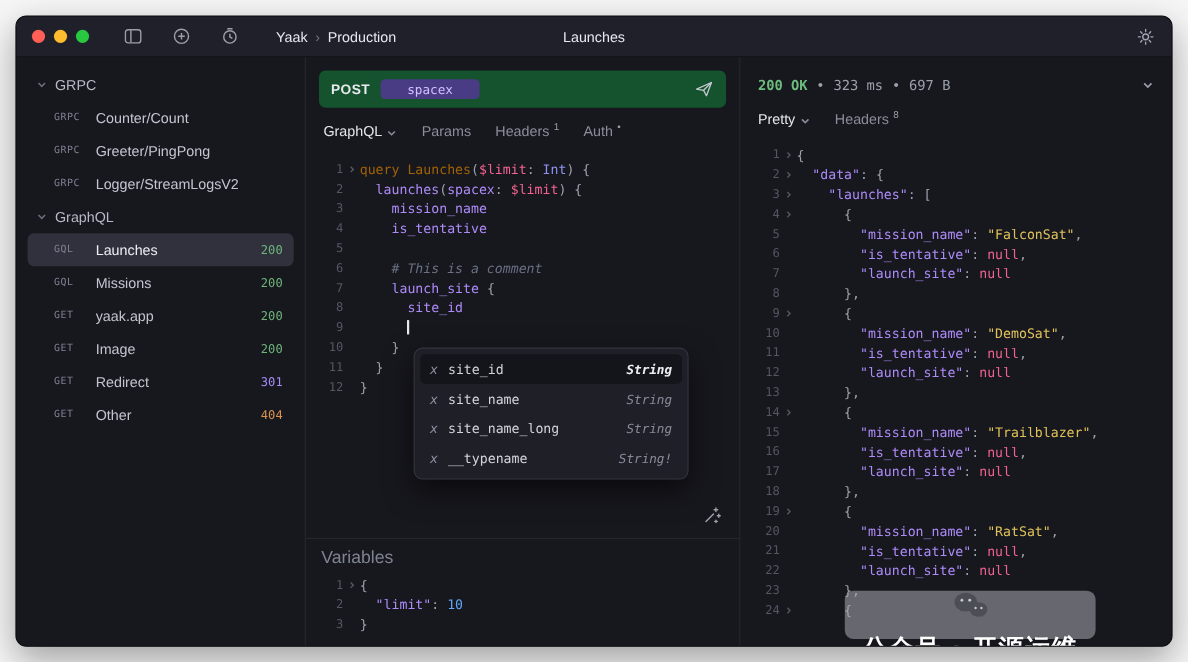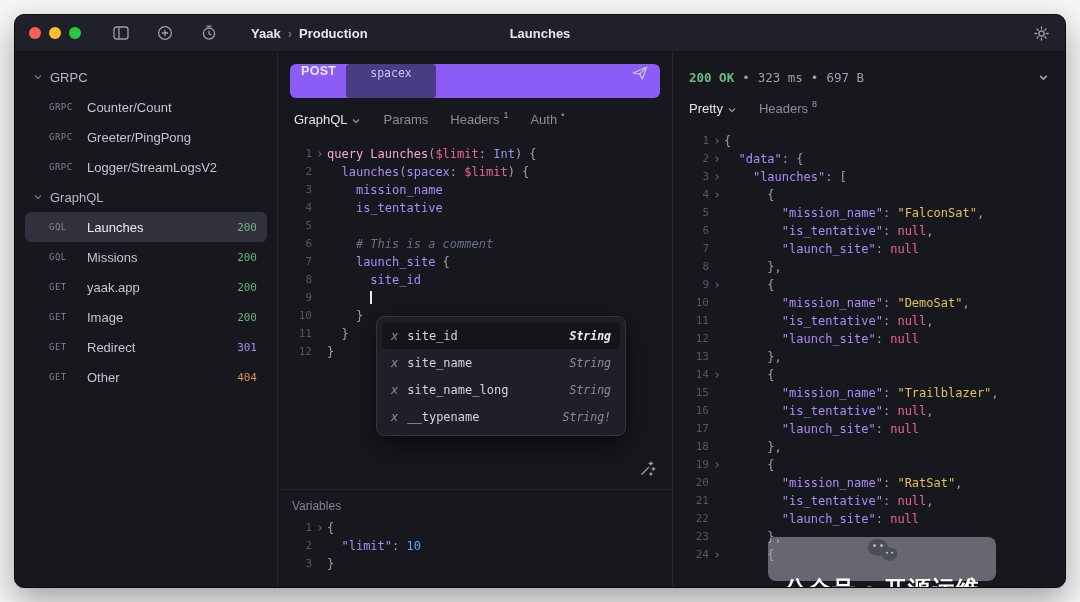--- a/index.html
+++ b/index.html
@@ -5,21 +5,21 @@
   * { margin:0; padding:0; box-sizing:border-box; }
   html,body { width:1080px; height:602px; overflow:hidden; }
   body { background:#f6f6f7; font-family:"Liberation Sans", sans-serif; }
 
   .window { position:absolute; left:14px; top:14px; width:1052px; height:574px;
     background:#17171e; border-radius:10px; overflow:hidden; color:#d6d7dd;
     box-shadow:0 12px 32px rgba(0,0,0,.35); border:1px solid #0c0c10; }
 
   
   .titlebar { height:37px; background:#20202a; border-bottom:1px solid #121218;
-    display:flex; align-items:center; padding:0 14px; gap:24px; position:relative;font-weight:bold; }
+    display:flex; align-items:center; padding:0 14px; gap:24px; position:relative; }
   .lights { display:flex; gap:8px; margin-right:6px; }
   .light { width:12px; height:12px; border-radius:50%; }
   .light.red{background:#ff5f57}.light.yellow{background:#febc2e}.light.green{background:#28c840}
   .tb-icon { color:#9b9eab; display:flex; align-items:center; justify-content:center; width:20px; height:20px; }
   .breadcrumb { display:flex; align-items:center; gap:7px; font-size:13px; color:#e7e8ee; margin-left:8px; }
   .breadcrumb .sep { color:#6c7080; }
   .tb-title { position:absolute; left:50%; transform:translateX(-50%); font-size:13px; color:#e7e8ee; }
   .tb-gear { margin-left:auto; color:#a0a3b1; display:flex; }
 
   .app-body { display:flex; height:535px; }
@@ -34,41 +34,41 @@
   .sb-item.selected { background:#31313d; color:#eceef3; }
   .sb-method { width:38px; flex:none; font-size:9px; letter-spacing:.5px; color:#7d8292;
     font-family:"DejaVu Sans Mono", monospace; }
   .sb-name { flex:1; white-space:nowrap; overflow:hidden; }
   .sb-status { font-size:11px; font-family:"DejaVu Sans Mono", monospace; }
   .sb-status.green{color:#6db37a}.sb-status.purple{color:#a78bf6}.sb-status.orange{color:#d9934f}
 
   
   .request-panel { width:396px; flex:none; position:relative; display:flex; flex-direction:column;
     border-left:1px solid #26262f; border-right:1px solid #26262f; }
-  .url-bar { margin:12px 12px 0; height:34px; background:#8b5cf6; border-radius:6px;
-    display:flex; padding:0 11px; gap:10px; flex:none; }
+  .url-bar { margin:12px 12px 0; height:34px; background:#14532d; border-radius:6px;
+    display:flex; align-items:center; padding:0 11px; gap:10px; flex:none; }
   .url-method { font-size:12.5px; font-weight:bold; color:#e8e9ee; letter-spacing:.3px; }
   .url-badge { background:#4a3b85; color:#cfc2ff; font-family:"DejaVu Sans Mono", monospace;
     font-size:11.5px; padding:2px 24px; border-radius:4px; }
   .send-btn { margin-left:auto; color:#c5c8d2; display:flex; }
 
   .tabs { display:flex; align-items:center; gap:22px; padding:14px 16px 10px; font-size:13px;
     color:#8a8e9b; flex:none; }
   .tab { display:flex; align-items:flex-start; gap:4px; cursor:default; }
   .tab.active { color:#e6e7ec; }
   .tab sup { font-size:9px; color:#9aa0ab; transform:translateY(-2px); }
   .tab .caret { color:#8a8e9b; display:flex; margin-top:4px; }
 
   
   .editor { font-family:"DejaVu Sans Mono", monospace; font-size:12px; line-height:18px; }
   .code-line { display:flex; height:18px; white-space:pre; align-items:center; }
   .ln { width:22px; text-align:right; color:#535763; flex:none; font-size:11px; }
   .fold { width:15px; flex:none; display:flex; align-items:center; justify-content:center; color:#535763; }
   .code { flex:1; color:#c9ccd4; }
-  .t-kw{color:#f9a8d4}.t-var{color:#f1638e}.t-null{color:#f1638e}
+  .t-kw{color:#a16207}.t-var{color:#f1638e}.t-null{color:#f1638e}
   .t-type{color:#8f93f3}
   .t-field{color:#ad8bf8}.t-key{color:#ad8bf8}
   .t-punc{color:#9ba0ab}.t-sp{color:#9ba0ab}
   .t-comment{color:#697083; font-style:italic}
   .t-str{color:#e0c25b}
   .t-num{color:#61a9f8}
   .cursor { display:inline-block; width:2px; height:13px; background:#e8e9ee; transform:translateY(2px); }
 
   .gql-editor { padding:8px 0 0 12px; flex:1; overflow:hidden; }
 
@@ -80,21 +80,21 @@
     gap:9px; font-family:"DejaVu Sans Mono", monospace; font-size:12px; color:#d3d5dc; }
   .ac-row.selected { background:#14141b; }
   .ac-kind { color:#8a8e9b; font-style:italic; }
   .ac-label { flex:1; }
   .ac-type { font-style:italic; color:#878c99; font-size:11.5px; }
   .ac-row.selected .ac-type { color:#eceef2; font-weight:bold; }
 
   .magic-btn { position:absolute; right:16px; top:408px; color:#9ba0ab; display:flex; }
 
   .variables { flex:none; height:98px; border-top:1px solid #26262f; padding-top:9px; }
-  .variables-label { font-size:12px; color:#7f8492; padding-left:14px; margin-bottom:6px; }
+  .variables-label { font-size:16px; color:#7f8492; padding-left:14px; margin-bottom:6px; }
   .vars-editor { padding-left:12px; }
 
   
   .response-panel { flex:1; position:relative; display:flex; flex-direction:column; overflow:hidden; }
   .resp-status { display:flex; align-items:center; gap:8px; padding:18px 16px 4px;
     font-family:"DejaVu Sans Mono", monospace; font-size:12.5px; flex:none; }
   .status-ok { color:#6cbd7d; font-weight:bold; }
   .status-dim { color:#9ba0ab; }
   .status-chev { margin-left:auto; color:#9ba0ab; display:flex; cursor:default; }
   .resp-tabs { padding:12px 16px 10px; }

